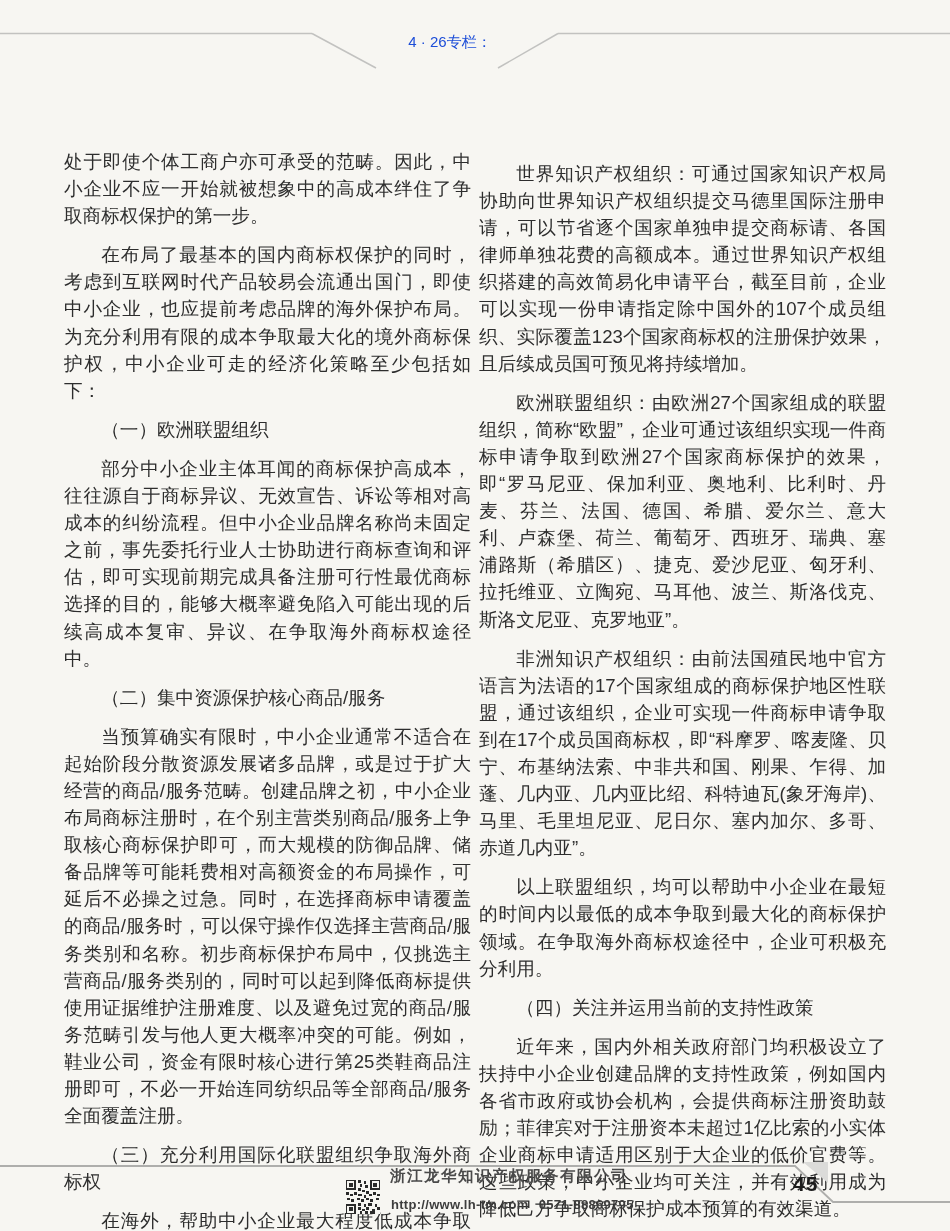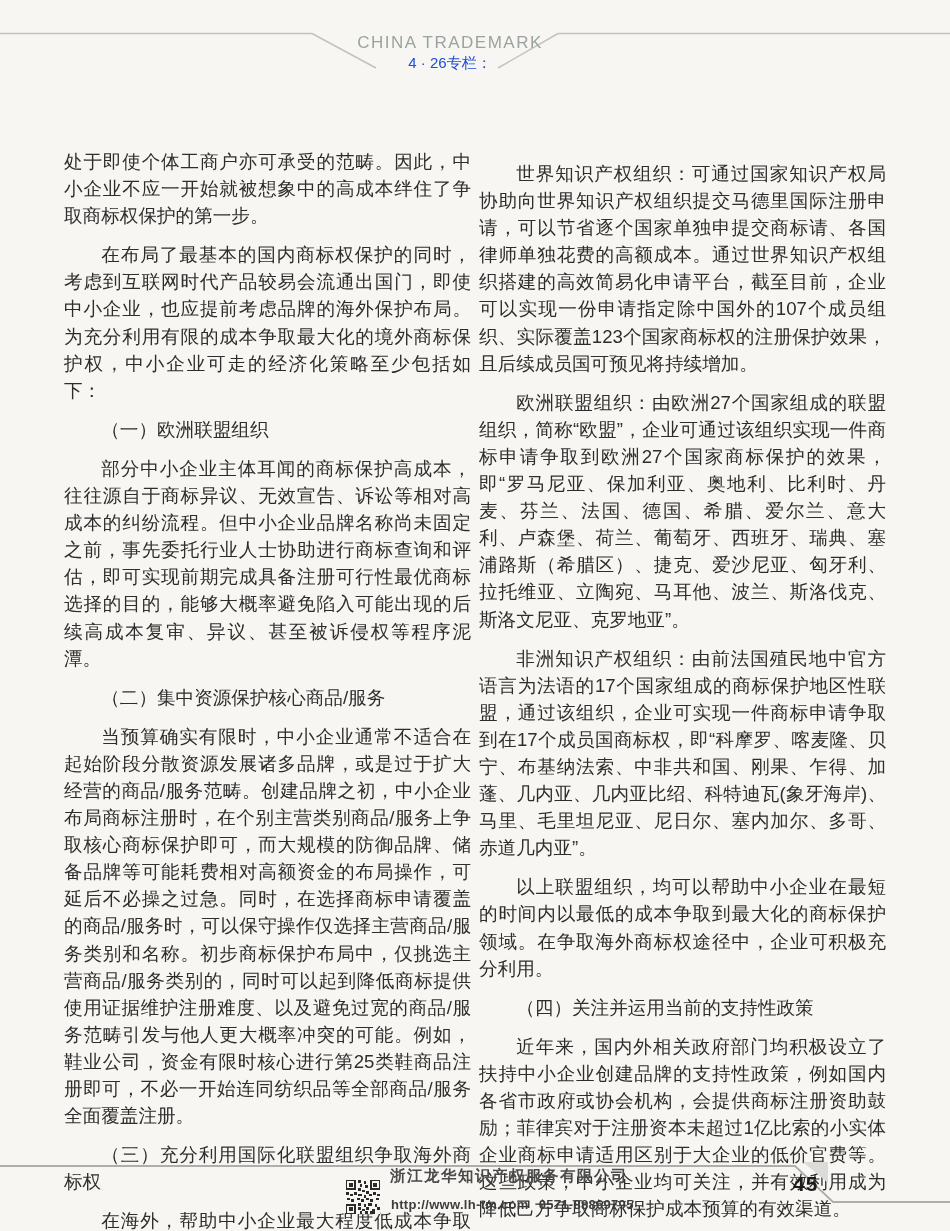--- a/index.html
+++ b/index.html
@@ -57,30 +57,29 @@
 <div class="page">
 
   <svg class="hdr-svg" width="950" height="100">
     <line x1="0" y1="33.5" x2="312" y2="33.5" stroke="#c2c2c0" stroke-width="1.5"></line>
     <line x1="312" y1="33.5" x2="376" y2="68" stroke="#c2c2c0" stroke-width="1.5"></line>
     <line x1="498" y1="68" x2="558" y2="33.5" stroke="#c2c2c0" stroke-width="1.5"></line>
     <line x1="558" y1="33.5" x2="950" y2="33.5" stroke="#c2c2c0" stroke-width="1.5"></line>
   </svg>
 
   <div class="hdr-text">
-    <p class="hdr-en">CHINA TRADEMARK</p>
     <p class="hdr-cn1" style="color:#1d4ed8">4 · 26专栏：</p>
   </div>
 
   <div class="main">
     <div class="col">
       <p>处于即使个体工商户亦可承受的范畴。因此，中小企业不应一开始就被想象中的高成本绊住了争取商标权保护的第一步。</p>
       <p class="indent">在布局了最基本的国内商标权保护的同时，考虑到互联网时代产品较易会流通出国门，即使中小企业，也应提前考虑品牌的海外保护布局。为充分利用有限的成本争取最大化的境外商标保护权，中小企业可走的经济化策略至少包括如下：</p>
       <p class="indent">（一）欧洲联盟组织</p>
-      <p class="indent">部分中小企业主体耳闻的商标保护高成本，往往源自于商标异议、无效宣告、诉讼等相对高成本的纠纷流程。但中小企业品牌名称尚未固定之前，事先委托行业人士协助进行商标查询和评估，即可实现前期完成具备注册可行性最优商标选择的目的，能够大概率避免陷入可能出现的后续高成本复审、异议、甚至被诉侵权等程序泥潭。</p>
+      <p class="indent">部分中小企业主体耳闻的商标保护高成本，往往源自于商标异议、无效宣告、诉讼等相对高成本的纠纷流程。但中小企业品牌名称尚未固定之前，事先委托行业人士协助进行商标查询和评估，即可实现前期完成具备注册可行性最优商标选择的目的，能够大概率避免陷入可能出现的后续高成本复审、异议、在争取海外商标权途径中。</p>
       <p class="indent">（二）集中资源保护核心商品/服务</p>
       <p class="indent">当预算确实有限时，中小企业通常不适合在起始阶段分散资源发展诸多品牌，或是过于扩大经营的商品/服务范畴。创建品牌之初，中小企业布局商标注册时，在个别主营类别商品/服务上争取核心商标保护即可，而大规模的防御品牌、储备品牌等可能耗费相对高额资金的布局操作，可延后不必操之过急。同时，在选择商标申请覆盖的商品/服务时，可以保守操作仅选择主营商品/服务类别和名称。初步商标保护布局中，仅挑选主营商品/服务类别的，同时可以起到降低商标提供使用证据维护注册难度、以及避免过宽的商品/服务范畴引发与他人更大概率冲突的可能。例如，鞋业公司，资金有限时核心进行第25类鞋商品注册即可，不必一开始连同纺织品等全部商品/服务全面覆盖注册。</p>
       <p class="indent">（三）充分利用国际化联盟组织争取海外商标权</p>
       <p class="indent">在海外，帮助中小企业最大程度低成本争取商标权的途径也日趋发展成熟。为便于企业了解，列举主要的三个可大幅度降低商标申请成本的国际联盟组织商标注册申请途径如下：</p>
     </div>
     <div class="col">
       <p class="indent">世界知识产权组织：可通过国家知识产权局协助向世界知识产权组织提交马德里国际注册申请，可以节省逐个国家单独申提交商标请、各国律师单独花费的高额成本。通过世界知识产权组织搭建的高效简易化申请平台，截至目前，企业可以实现一份申请指定除中国外的107个成员组织、实际覆盖123个国家商标权的注册保护效果，且后续成员国可预见将持续增加。</p>
       <p class="indent">欧洲联盟组织：由欧洲27个国家组成的联盟组织，简称“欧盟”，企业可通过该组织实现一件商标申请争取到欧洲27个国家商标保护的效果，即“罗马尼亚、保加利亚、奥地利、比利时、丹麦、芬兰、法国、德国、希腊、爱尔兰、意大利、卢森堡、荷兰、葡萄牙、西班牙、瑞典、塞浦路斯（希腊区）、捷克、爱沙尼亚、匈牙利、拉托维亚、立陶宛、马耳他、波兰、斯洛伐克、斯洛文尼亚、克罗地亚”。</p>
       <p class="indent">非洲知识产权组织：由前法国殖民地中官方语言为法语的17个国家组成的商标保护地区性联盟，通过该组织，企业可实现一件商标申请争取到在17个成员国商标权，即“科摩罗、喀麦隆、贝宁、布基纳法索、中非共和国、刚果、乍得、加蓬、几内亚、几内亚比绍、科特迪瓦(象牙海岸)、马里、毛里坦尼亚、尼日尔、塞内加尔、多哥、赤道几内亚”。</p>
       <p class="indent">以上联盟组织，均可以帮助中小企业在最短的时间内以最低的成本争取到最大化的商标保护领域。在争取海外商标权途径中，企业可积极充分利用。</p>

